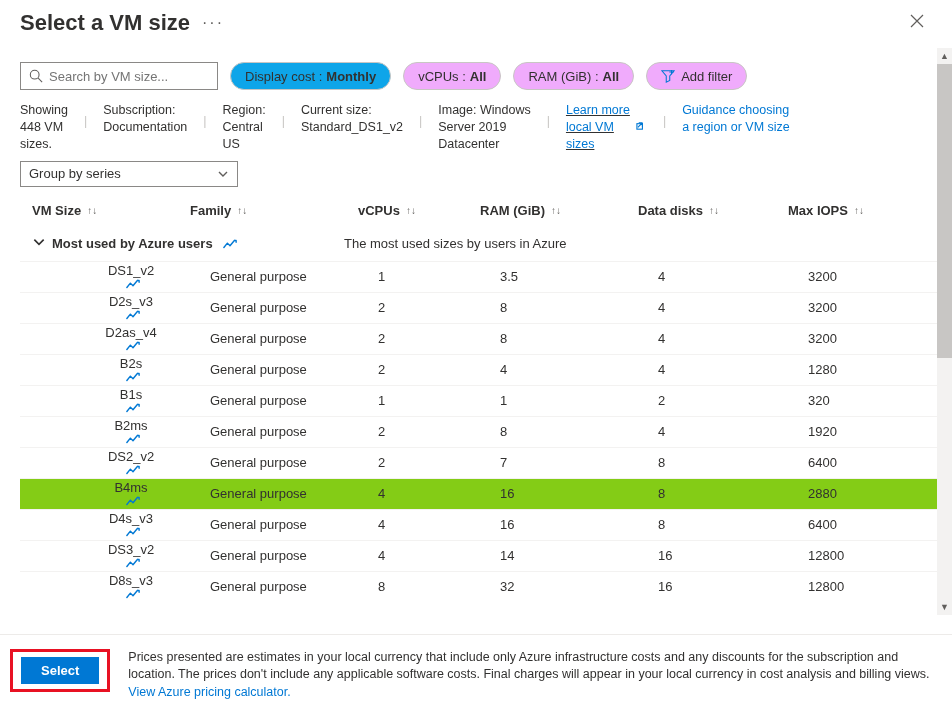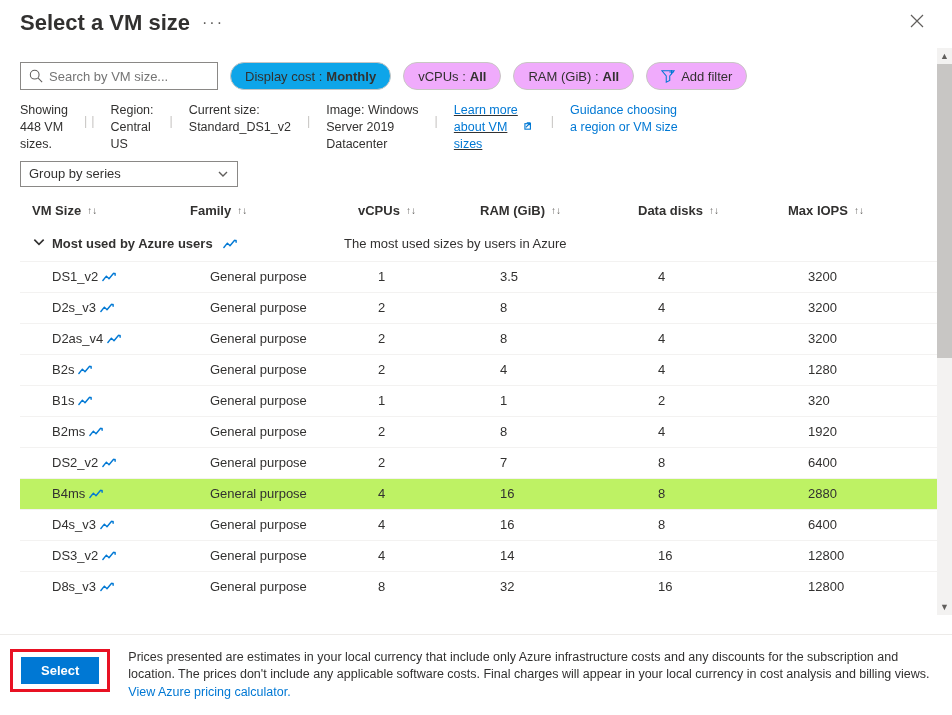--- a/index.html
+++ b/index.html
@@ -164,23 +164,23 @@
       display: inline-flex;
       margin-left: 4px;
     }
     .trow {
       padding: 0 0 0 32px;
       min-height: 31px;
       font-size: 13px;
       border-top: 1px solid #f3f2f1;
     }
     .trow.selected {
-      background: #bef264;
-    }
-    .cell-vm { display: flex; align-items: center; }
+      background: #84cc16;
+    }
+    .cell-vm { display: flex; align-items: center; flex-direction: column; }
     .footer {
       position: absolute;
       bottom: 0;
       left: 0;
       right: 0;
       padding: 14px 20px 14px 10px;
       background: #fff;
       display: flex;
       gap: 18px;
       align-items: flex-start;
@@ -281,20 +281,24 @@
     </div>
   </div>
 
   <div class="info-row">
     <div class="info-block">
       <span>Showing</span>
       <span>448 VM</span>
       <span>sizes.</span>
     </div>
     <div class="divider">|</div>
+    <div class="info-block">
+      <span>Subscription:</span>
+      <span>Documentation</span>
+    </div>
     <div class="divider">|</div>
     <div class="info-block">
       <span>Region:</span>
       <span>Central</span>
       <span>US</span>
     </div>
     <div class="divider">|</div>
     <div class="info-block">
       <span>Current size:</span>
       <span>Standard_DS1_v2</span>
@@ -302,21 +306,21 @@
     <div class="divider">|</div>
     <div class="info-block">
       <span>Image: Windows</span>
       <span>Server 2019</span>
       <span>Datacenter</span>
     </div>
     <div class="divider">|</div>
     <div class="link-row">
       <div class="info-block link">
         <span>Learn more</span>
-        <span>about VM</span>
+        <span>local VM</span>
         <span>sizes</span>
       </div>
       <span class="ext-icon">
         <svg width="11" height="11" viewBox="0 0 12 12">
             <path d="M3 3h4M7 3v4M7 3L2 8" stroke="#0078d4" stroke-width="1.2" fill="none"></path>
             <rect x="1" y="4" width="6" height="6" stroke="#0078d4" stroke-width="1.2" fill="none"></rect>
           </svg>
       </span>
     </div>
     <div class="divider">|</div>

